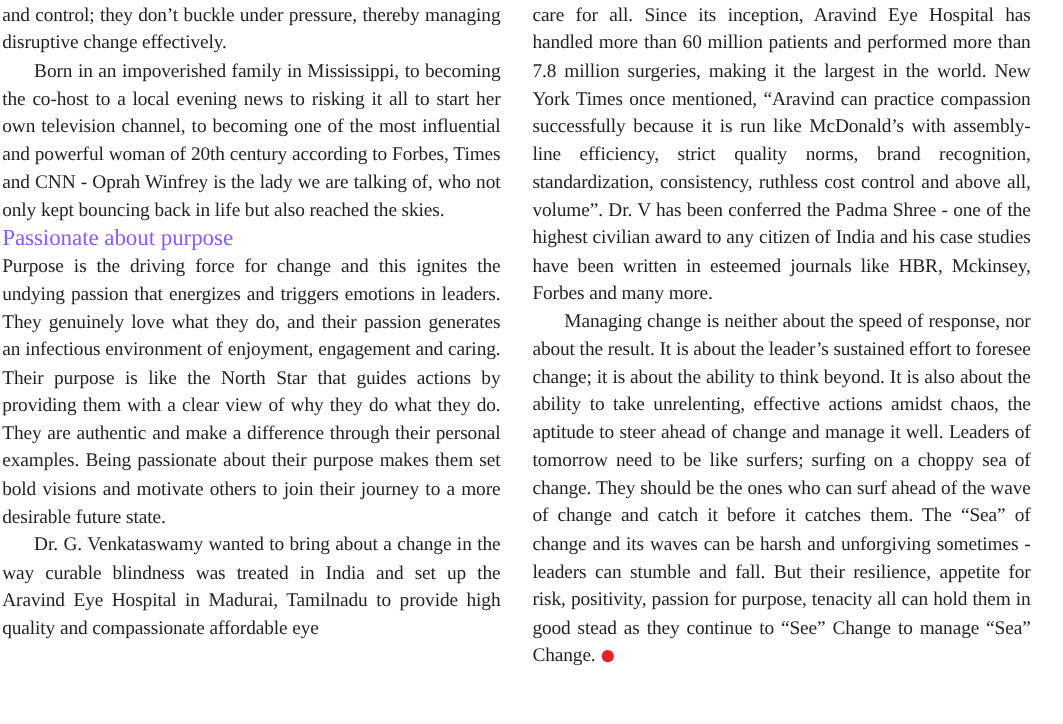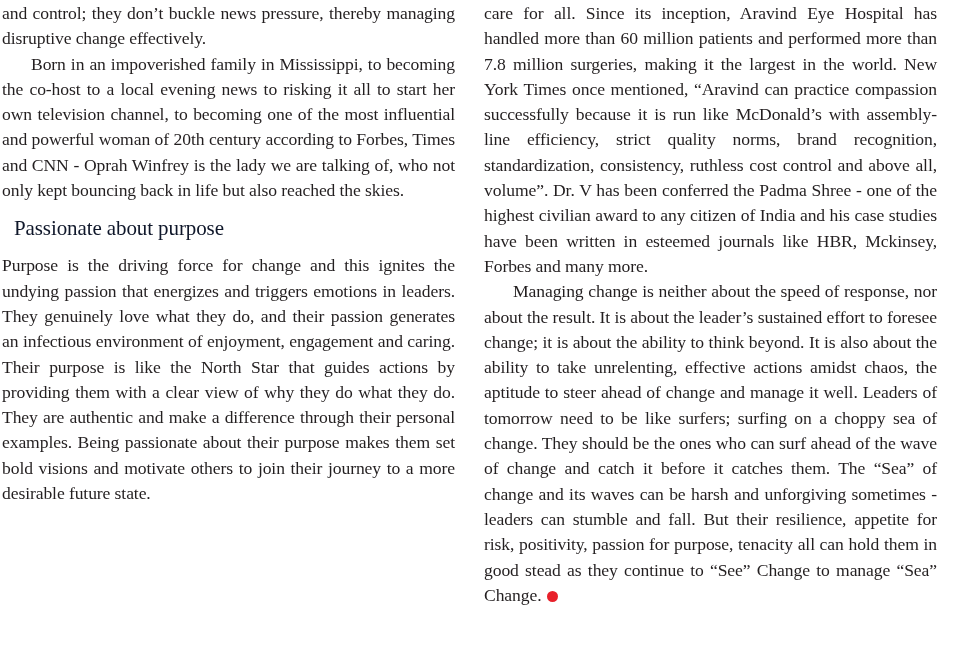--- a/index.html
+++ b/index.html
@@ -34,43 +34,44 @@
     p {
       margin: 0;
       text-align: justify;
     }
     p.indent {
       text-indent: 29px;
     }
     p.spaced-after {
     }
     h2 {
-      margin: 12px;
+      margin: 0;
       font-weight: normal;
       font-size: 21px;
       line-height: 26px;
-      color: #0f172a;
+      color: #8b5cf6;
       letter-spacing: -0.1px;
     }
     .end-mark {
       display: inline-block;
       width: 11px;
       height: 11px;
       border-radius: 50%;
       background: #e8202a;
       margin-left: 6px;
       vertical-align: -1px;
     }
   </style>
 </head>
 <body>
 
 <div class="column col-left">
-  <p>and control; they don’t buckle news pressure, thereby managing disruptive change effectively.</p>
+  <p>and control; they don’t buckle under pressure, thereby managing disruptive change effectively.</p>
   <p class="indent spaced-after">Born in an impoverished family in Mississippi, to becoming the co-host to a local evening news to risking it all to start her own television channel, to becoming one of the most influential and powerful woman of 20th century according to Forbes, Times and CNN - Oprah Winfrey is the lady we are talking of, who not only kept bouncing back in life but also reached the skies.</p>
   <h2>Passionate about purpose</h2>
   <p>Purpose is the driving force for change and this ignites the undying passion that energizes and triggers emotions in leaders. They genuinely love what they do, and their passion generates an infectious environment of enjoyment, engagement and caring. Their purpose is like the North Star that guides actions by providing them with a clear view of why they do what they do. They are authentic and make a difference through their personal examples. Being passionate about their purpose makes them set bold visions and motivate others to join their journey to a more desirable future state.</p>
+  <p class="indent">Dr. G. Venkataswamy wanted to bring about a change in the way curable blindness was treated in India and set up the Aravind Eye Hospital in Madurai, Tamilnadu to provide high quality and compassionate affordable eye</p>
 </div>
 
 <div class="column col-right">
   <p>care for all. Since its inception, Aravind Eye Hospital has handled more than 60 million patients and performed more than 7.8 million surgeries, making it the largest in the world. New York Times once mentioned, “Aravind can practice compassion successfully because it is run like McDonald’s with assembly-line efficiency, strict quality norms, brand recognition, standardization, consistency, ruthless cost control and above all, volume”. Dr. V has been conferred the Padma Shree - one of the highest civilian award to any citizen of India and his case studies have been written in esteemed journals like HBR, Mckinsey, Forbes and many more.</p>
   <p class="indent"><span>Managing change is neither about the speed of response, nor about the result. It is about the leader’s sustained effort to foresee change; it is about the ability to think beyond. It is also about the ability to take unrelenting, effective actions amidst chaos, the aptitude to steer ahead of change and manage it well. Leaders of tomorrow need to be like surfers; surfing on a choppy sea of change. They should be the ones who can surf ahead of the wave of change and catch it before it catches them. The “Sea” of change and its waves can be harsh and unforgiving sometimes - leaders can stumble and fall. But their resilience, appetite for risk, positivity, passion for purpose, tenacity all can hold them in good stead as they continue to “See” Change to manage “Sea” Change.</span><span class="end-mark"></span></p>
 </div>
 
 </body></html>

